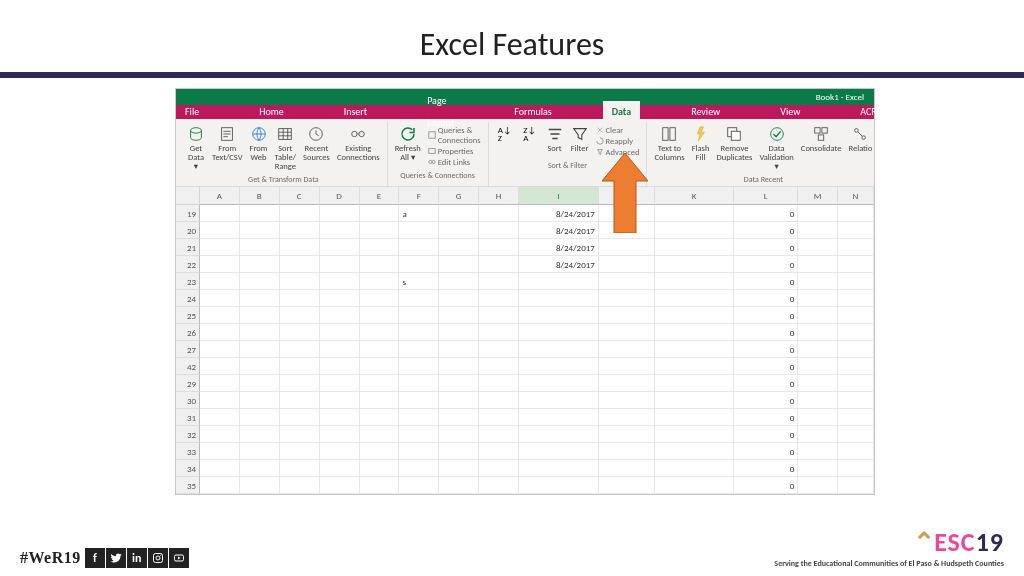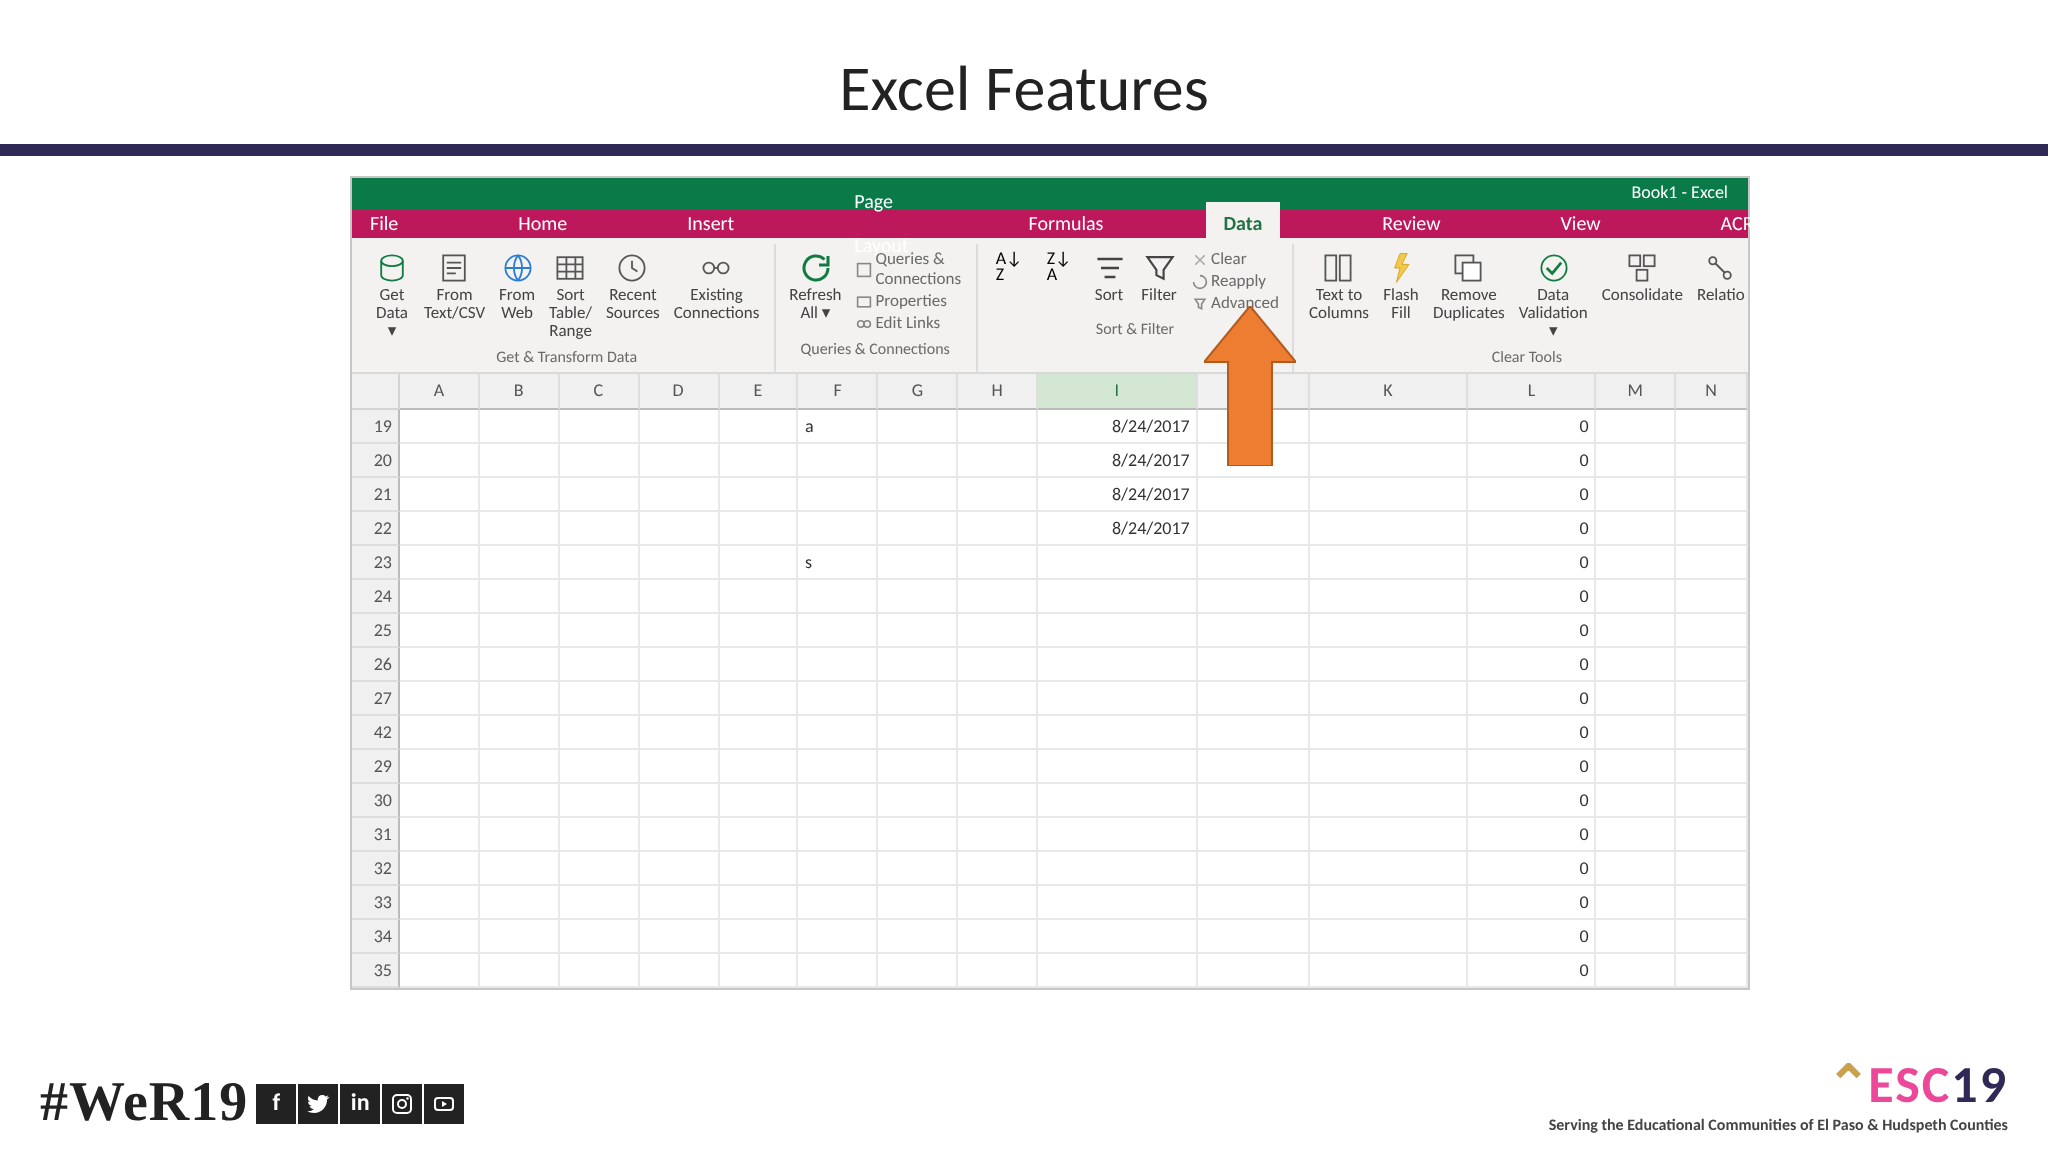--- a/index.html
+++ b/index.html
@@ -36,21 +36,21 @@
   .grid-area { flex: 1; overflow: hidden; }
   .colheads { display: flex; }
   .colhead { height: 18px; background: #f0f0f0; border-right: 1px solid #ddd; border-bottom: 1px solid #bbb; font-size: 9px; color: #555; display: flex; align-items: center; justify-content: center; }
   .colhead.sel { background: #d2e6d2; color: #217346; }
   .datarow { display: flex; }
   .cell { height: 17px; border-right: 1px solid #e8e8e8; border-bottom: 1px solid #e8e8e8; font-size: 9px; color: #333; display: flex; align-items: center; padding: 0 3px; }
   .cell.r { justify-content: flex-end; }
   .arrow-overlay { position: absolute; left: 602px; top: 75px; pointer-events: none; }
   .footer { position: absolute; bottom: 8px; left: 0; right: 0; display: flex; justify-content: space-between; align-items: flex-end; padding: 0 20px; }
   .hashtag { display: flex; align-items: center; gap: 4px; }
-  .hashtag-text { font-family: Georgia, serif; font-size: 28px; font-weight: bold; color: #222; letter-spacing: .5px; }
+  .hashtag-text { font-family: Georgia, serif; font-size: 16px; font-weight: bold; color: #222; letter-spacing: .5px; }
   .social { display: flex; gap: 1px; }
   .sbox { width: 20px; height: 20px; background: #222; color: #fff; display: flex; align-items: center; justify-content: center; font-size: 12px; font-weight: bold; }
   .esc19 { text-align: right; }
   .esc19-logo { font-size: 26px; font-weight: 800; letter-spacing: 1px; }
   .esc19-logo .roof { color: #c9a04d; margin-right: -2px; }
   .esc19-logo .e { color: #ec4899; }
   .esc19-tag { font-size: 8px; color: #444; font-weight: 600; }
 </style>
 </head>
 <body>
@@ -276,21 +276,21 @@
               <span class="ricon">
                 <svg viewBox="0 0 20 20" width="18" height="18">
                   <circle cx="6" cy="6" r="2" fill="none" stroke="#555"></circle>
                   <circle cx="14" cy="14" r="2" fill="none" stroke="#555"></circle>
                   <path d="M7.5 7.5l5 5" stroke="#555"></path>
                 </svg>
               </span>
               <span class="rlabel">Relatio</span>
             </div>
           </div>
-        <div class="rgroup-title">Clear Tools</div>
+        <div class="rgroup-title">Data Recent</div>
       </div>
     </div>
     <div class="sheet">
       <div class="rowhead-col" id="rowheads">
           <div class="corner"></div>
           <div class="rowhead">19</div>
           <div class="rowhead">20</div>
           <div class="rowhead">21</div>
           <div class="rowhead">22</div>
           <div class="rowhead">23</div>

